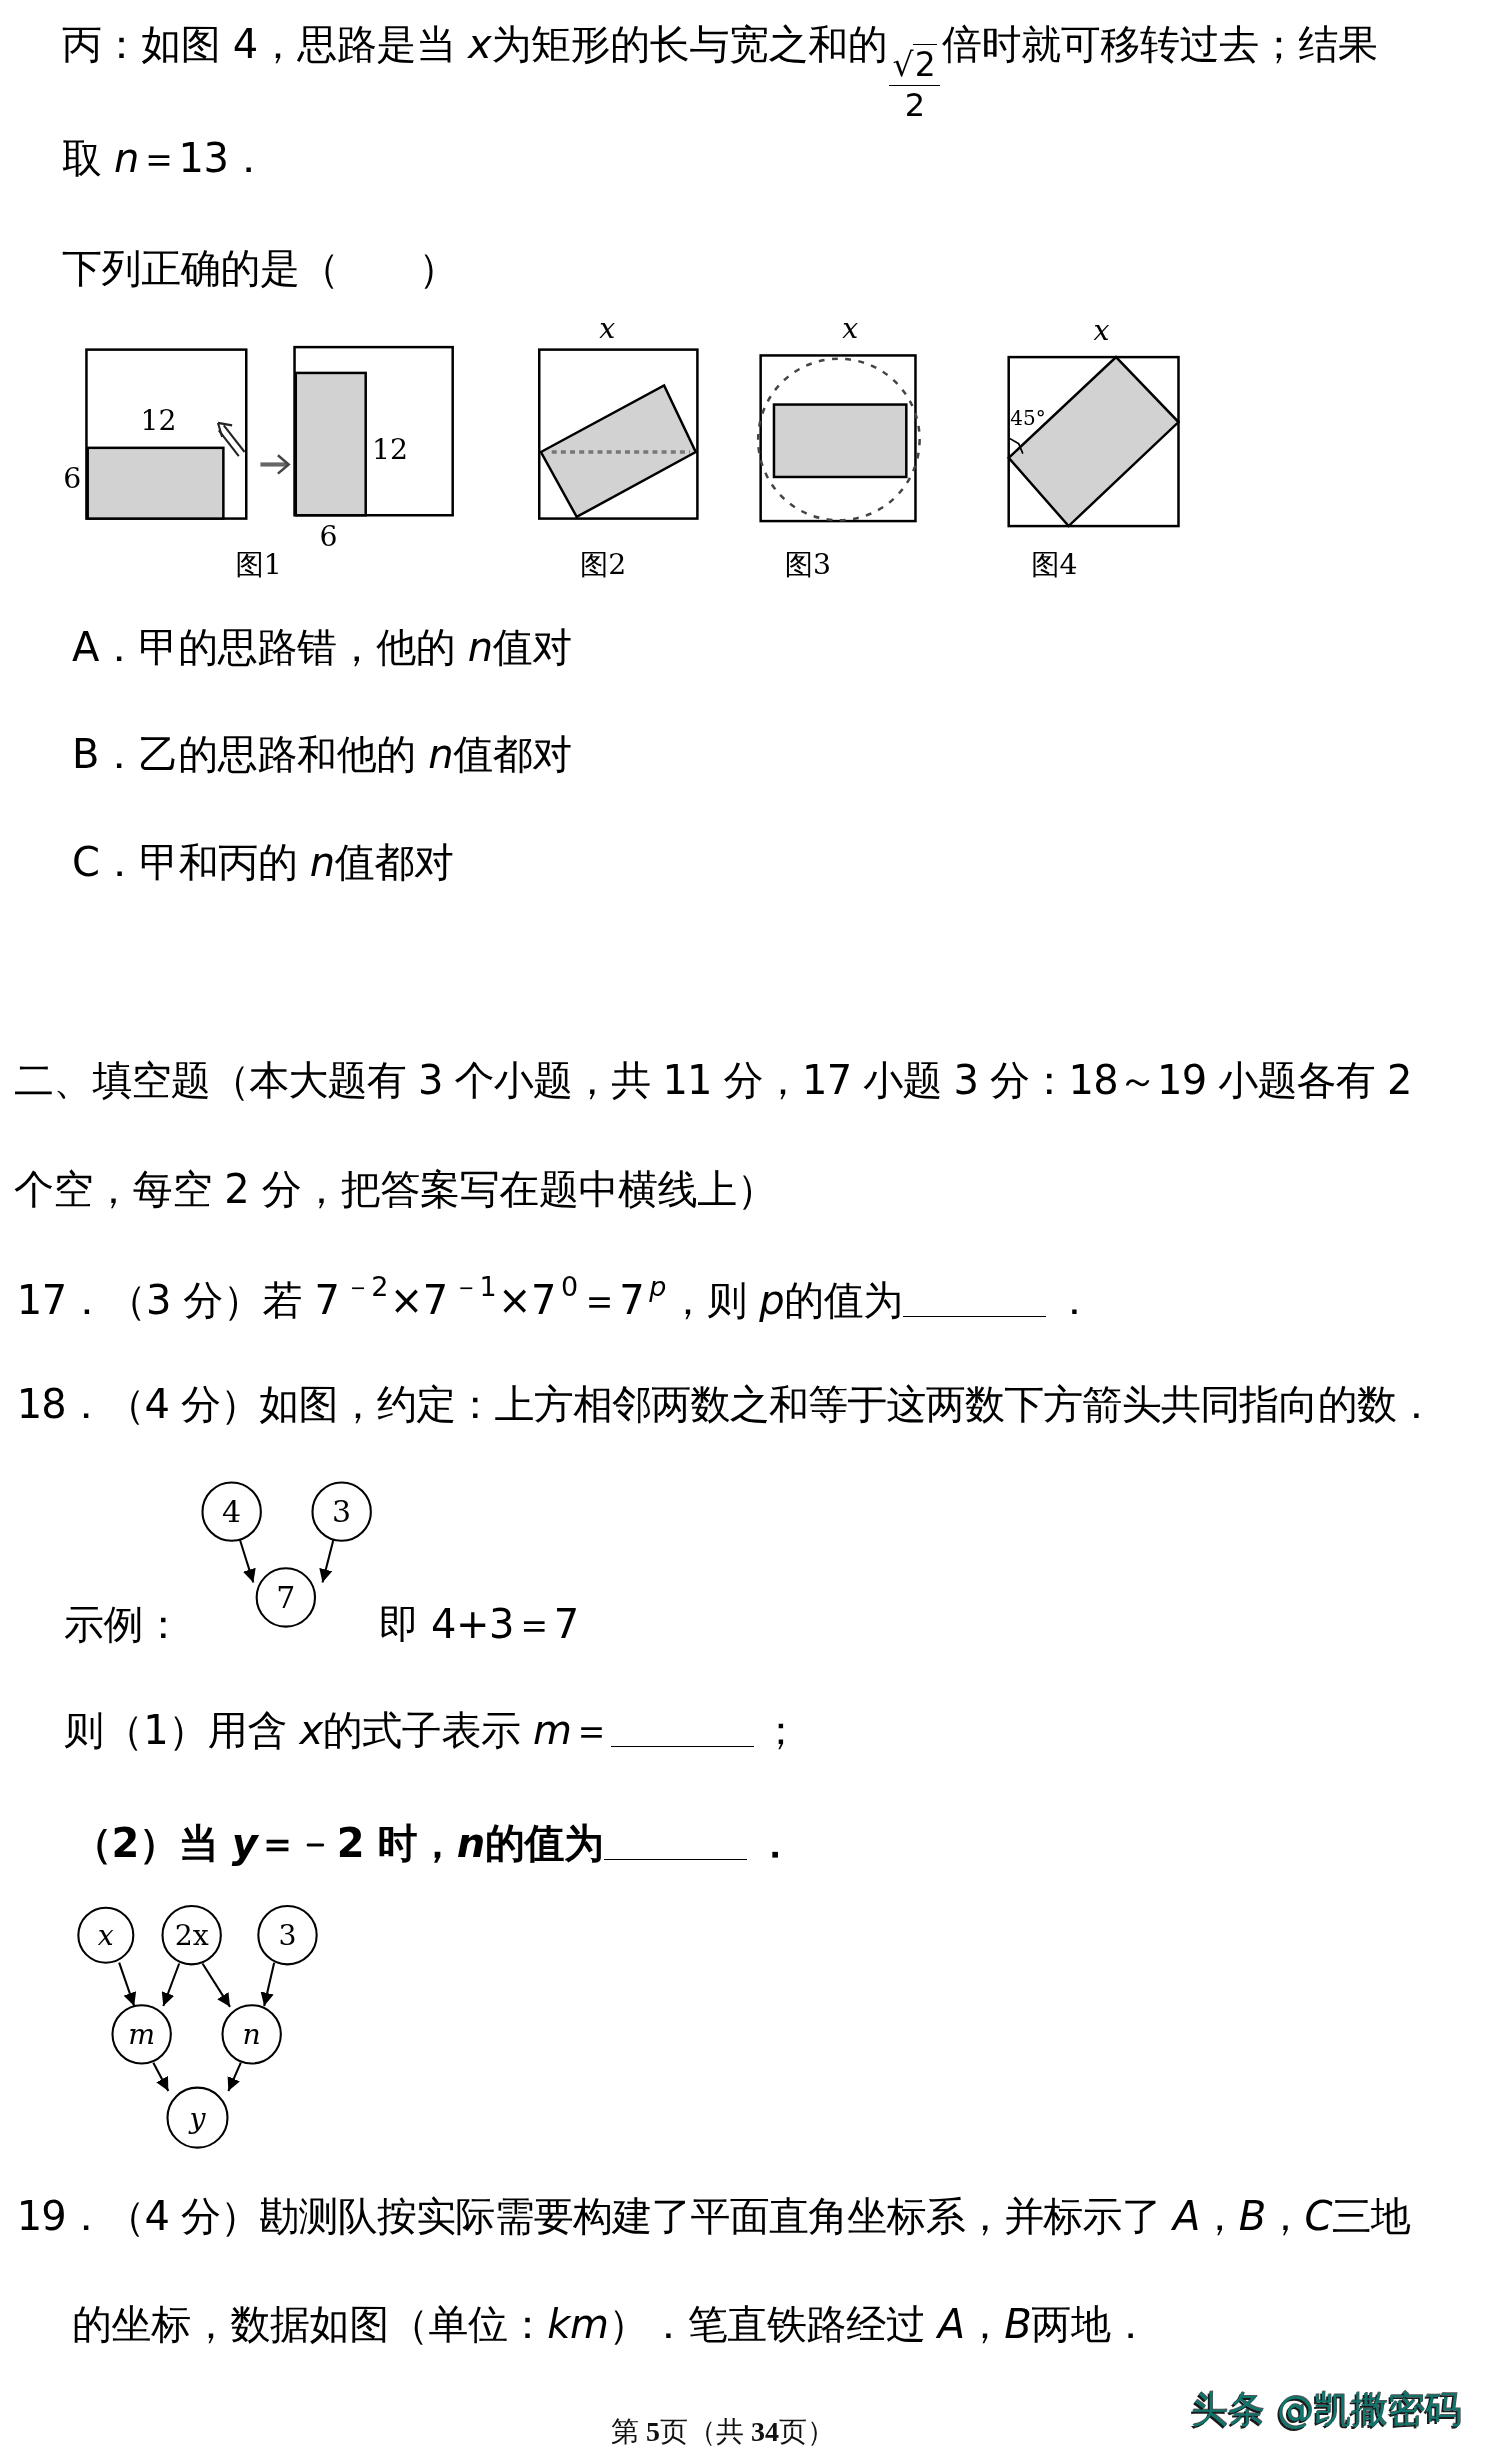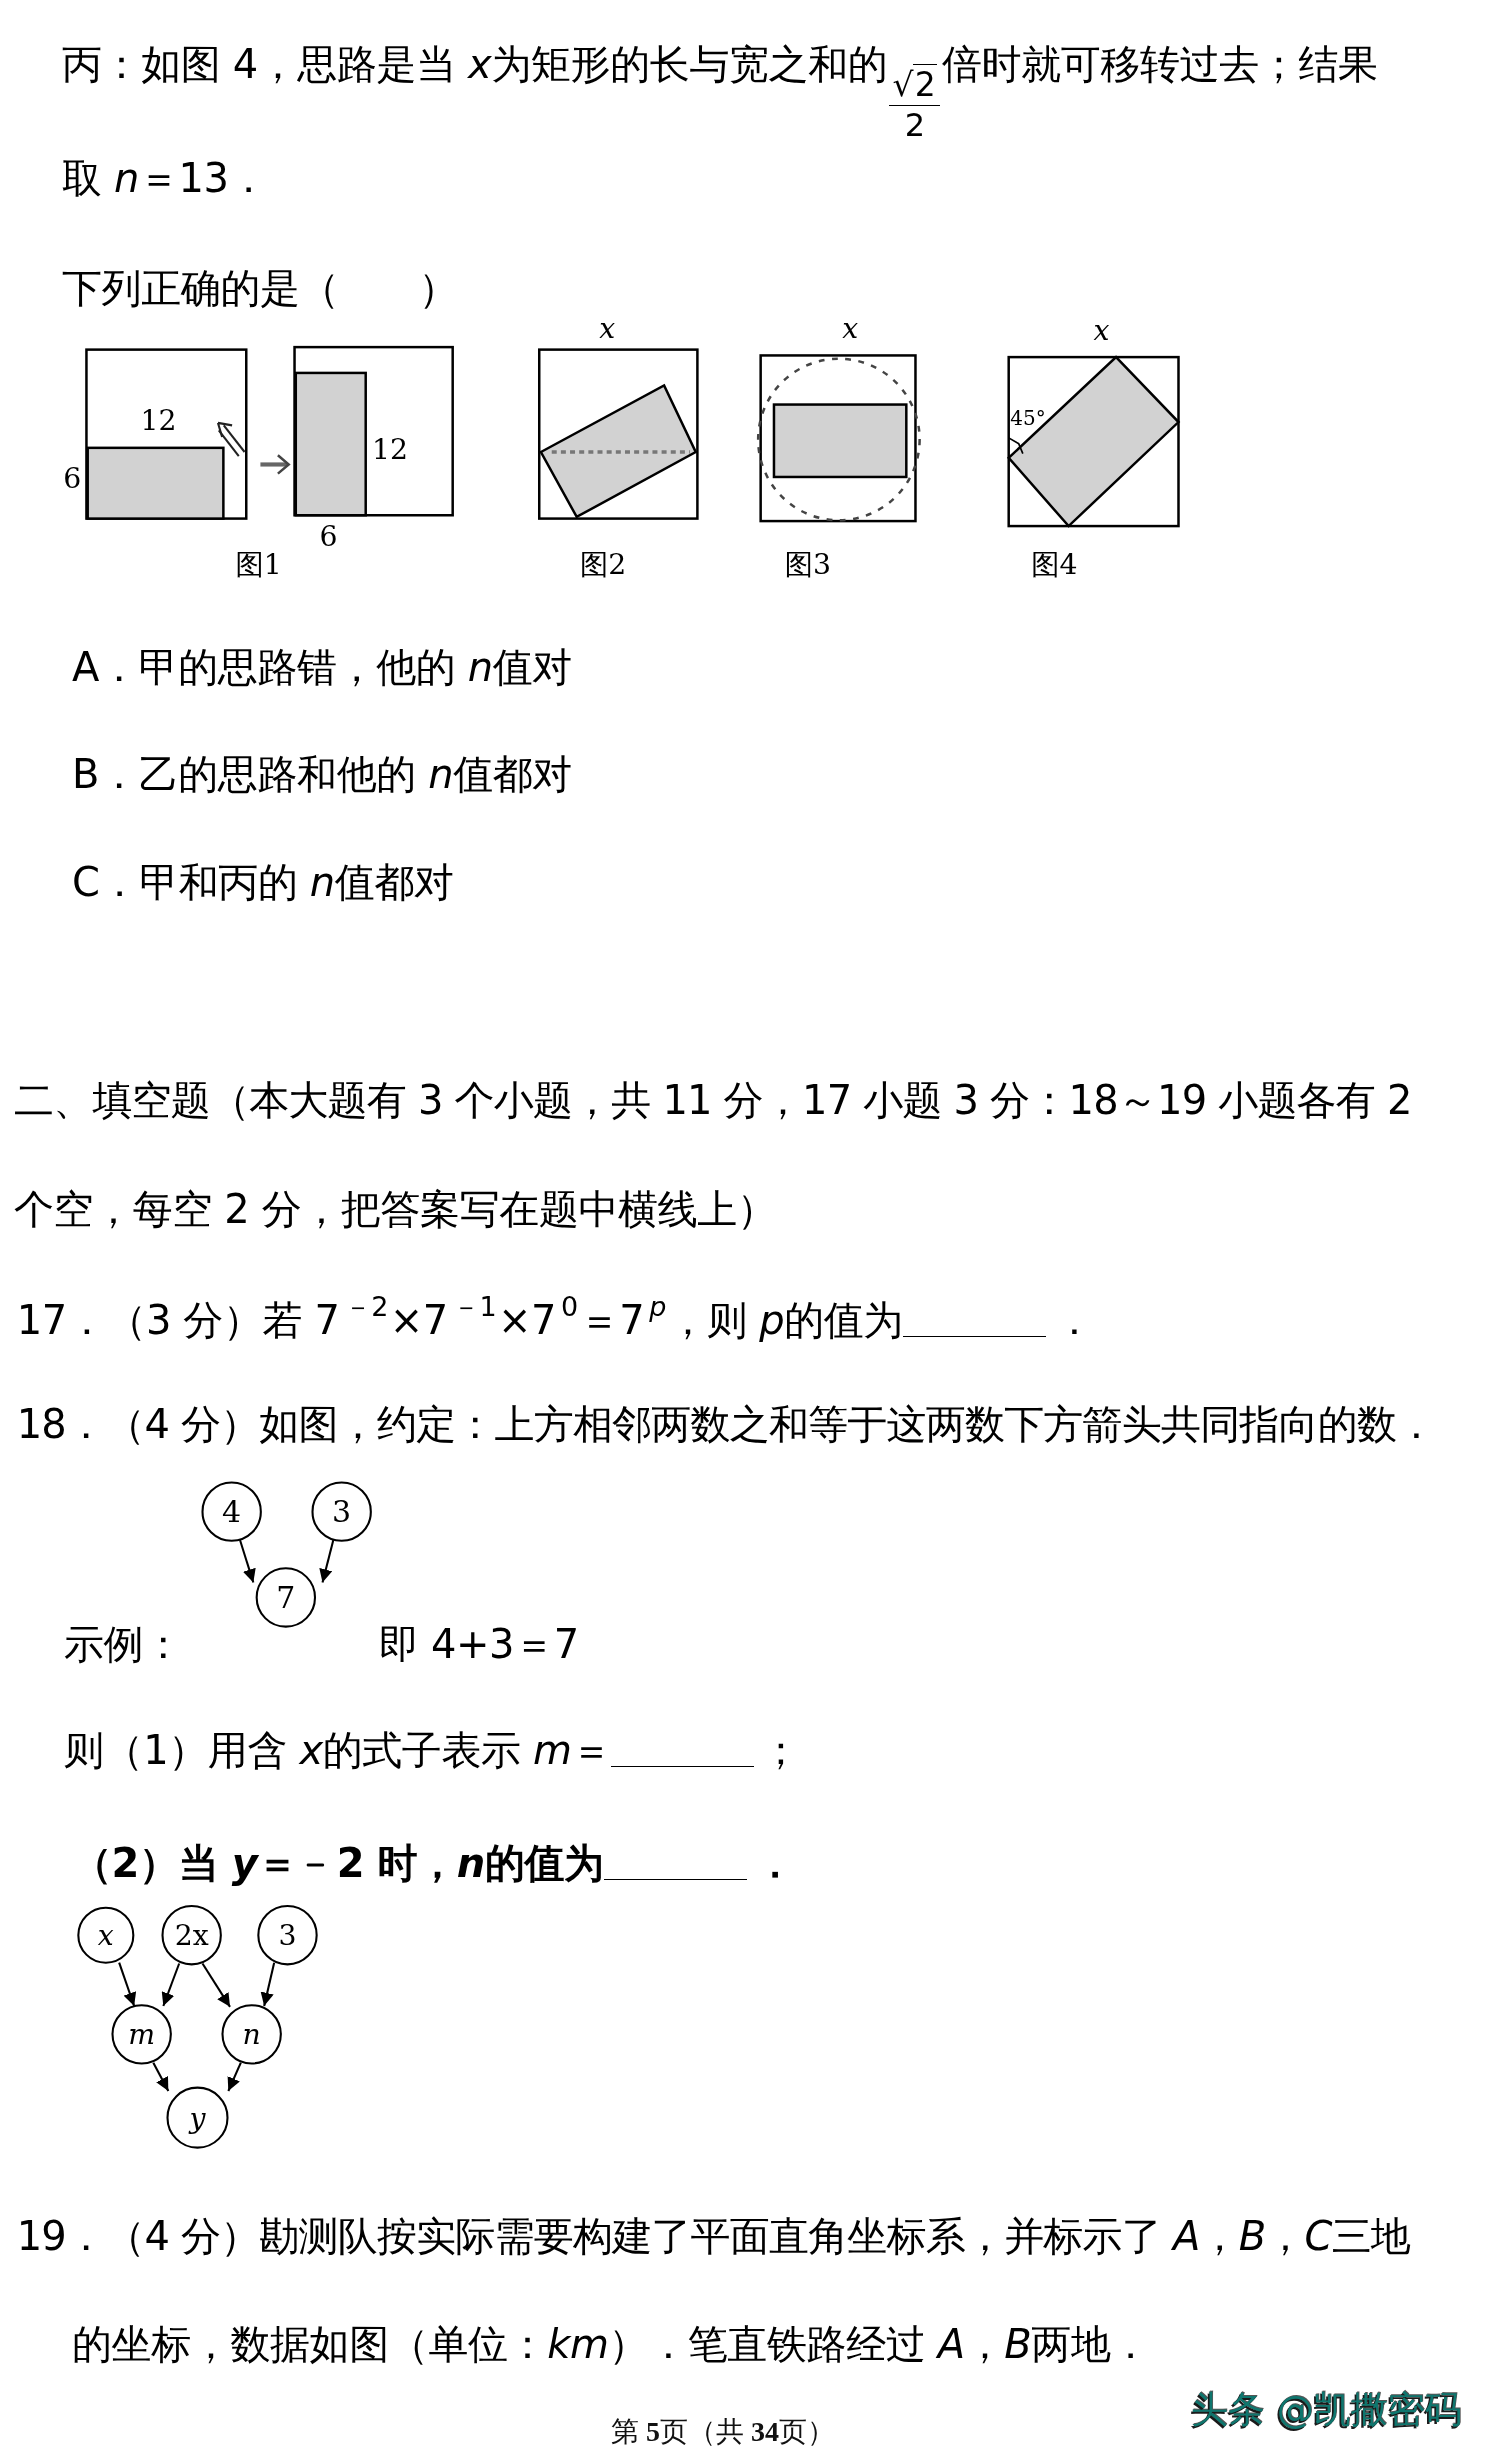--- a/index.html
+++ b/index.html
@@ -12,21 +12,20 @@
     color: #000000;
     font-family: "DejaVu Sans", "Liberation Sans", sans-serif;
   }
   .ln {
     position: absolute;
     font-size: 40px;
     line-height: 50px;
     height: 50px;
     white-space: nowrap;
     letter-spacing: -0.4px;
-    margin-top: 20px;
   }
   .var { font-style: italic; }
   .sup {
     font-size: 27px;
     position: relative;
     top: -18.3px;
     margin-left: 5px;
     margin-right: 1.7px;
   }
   .blank {

